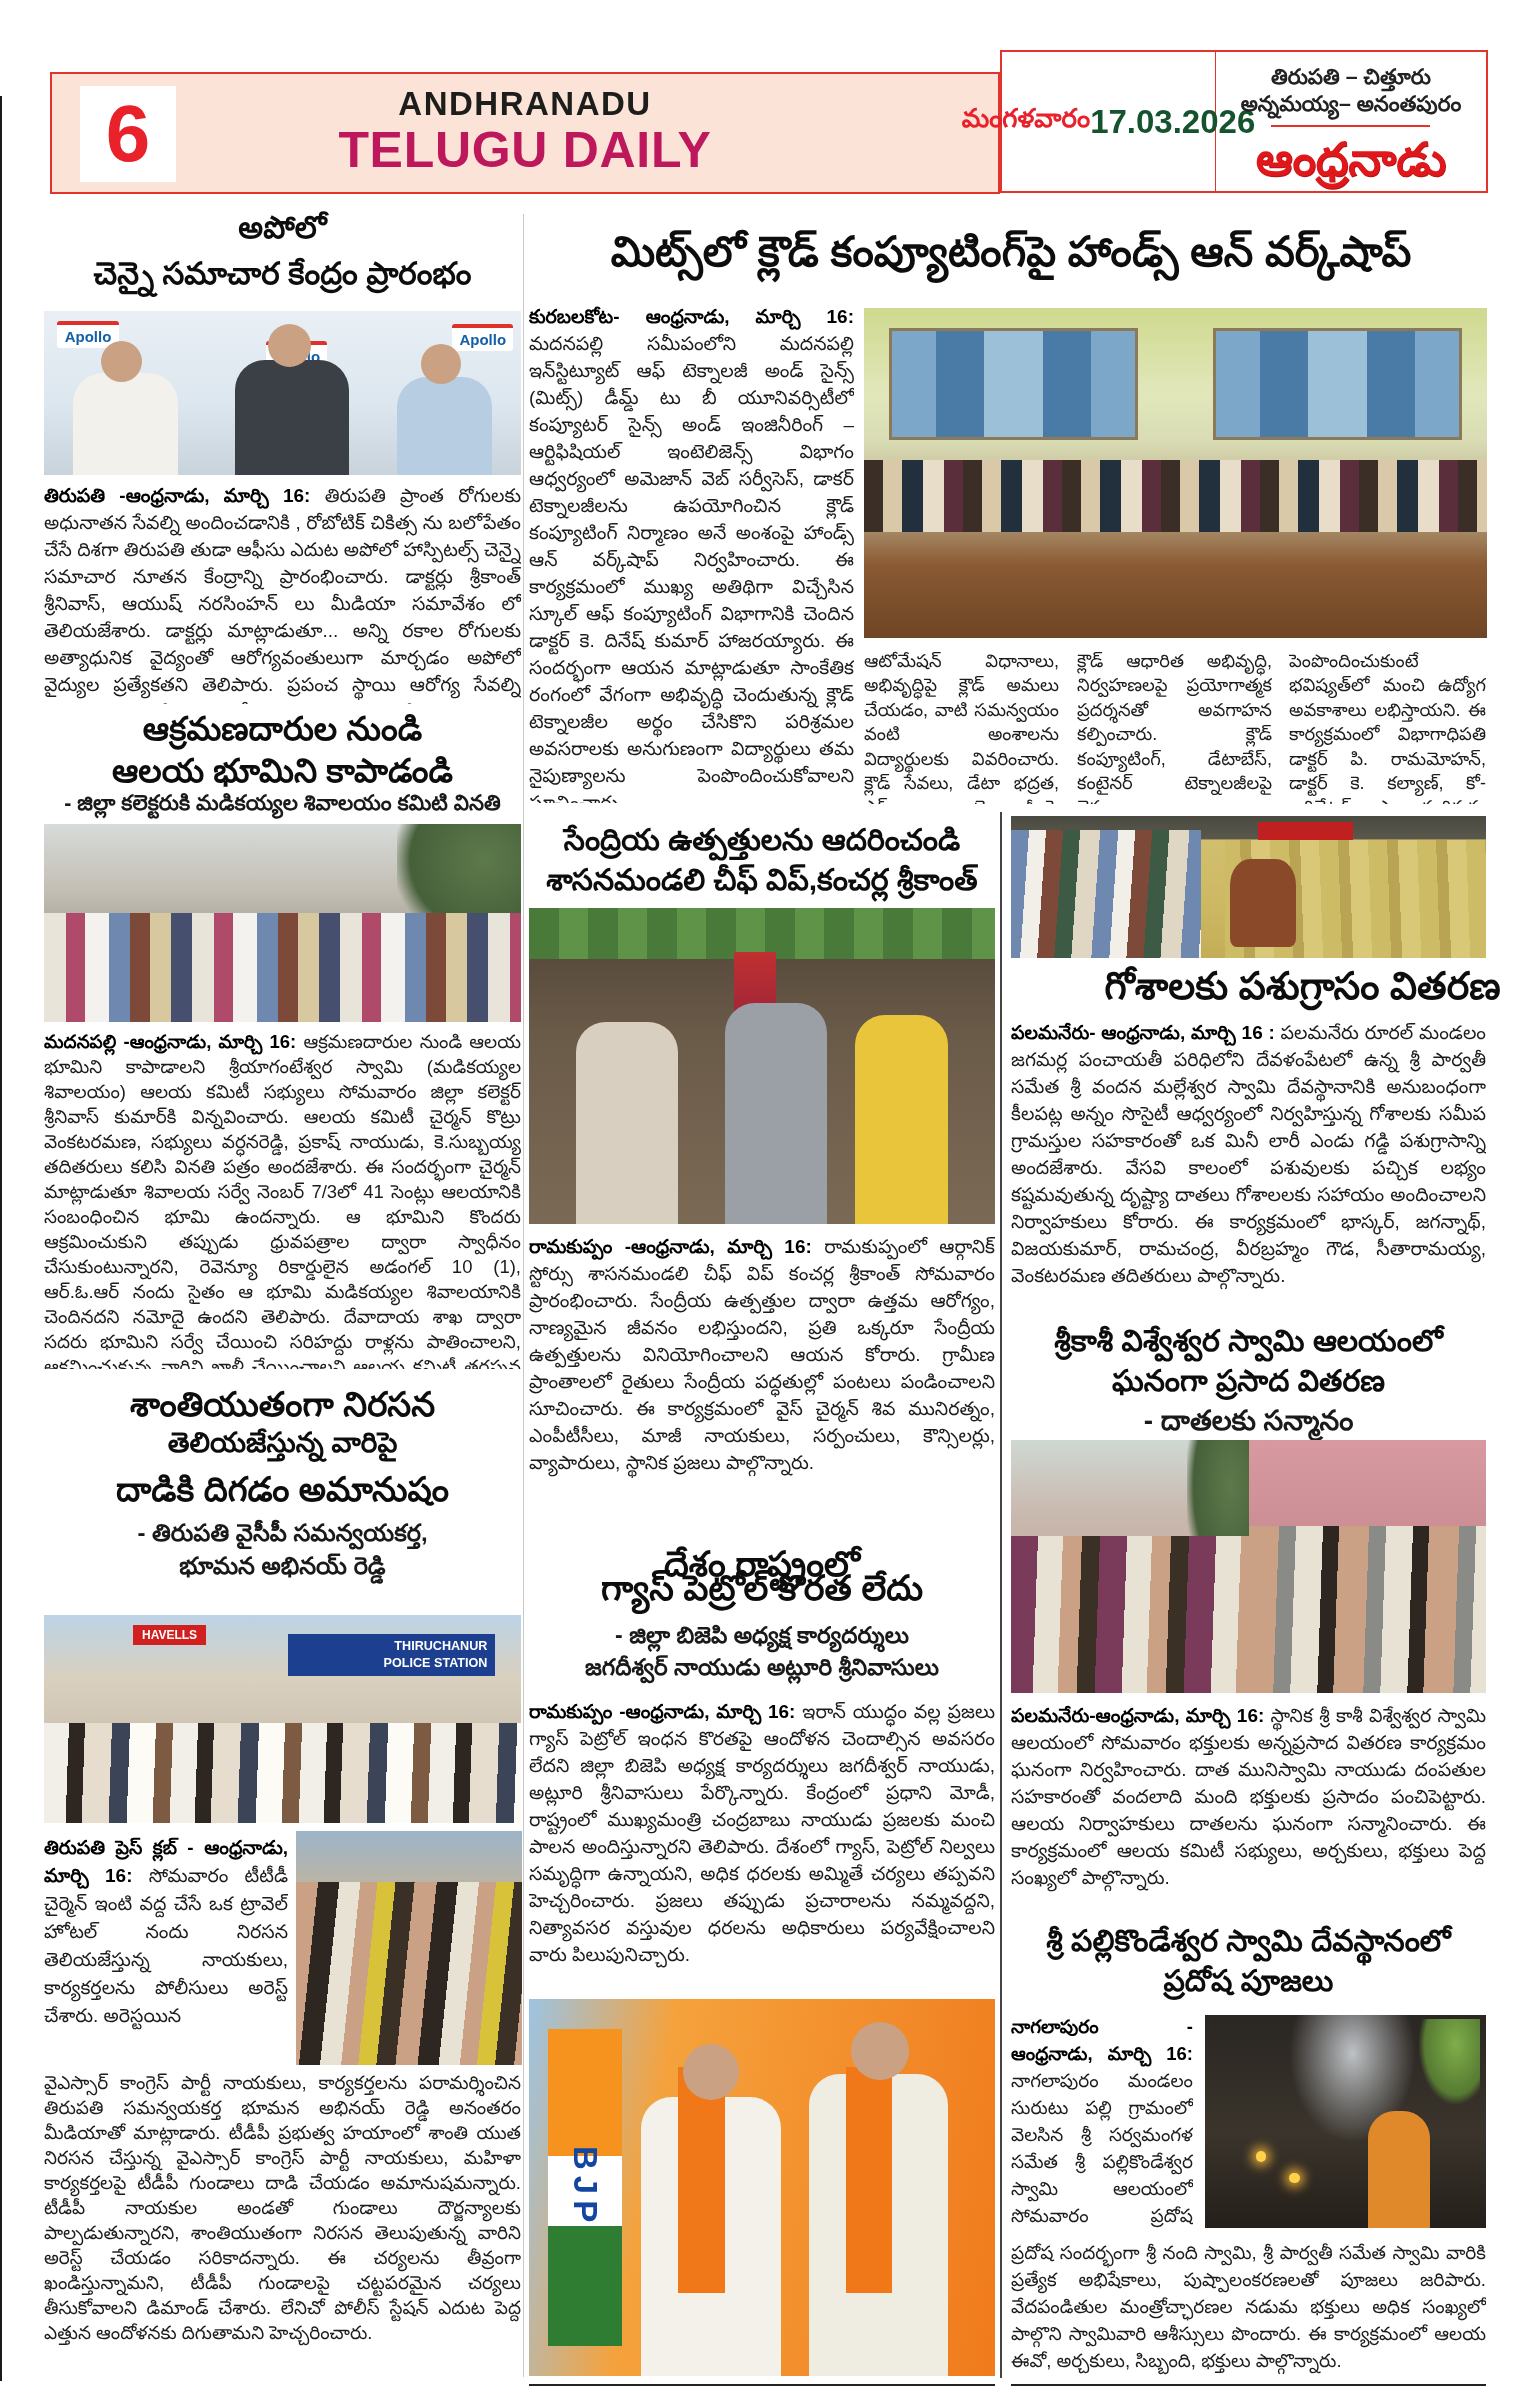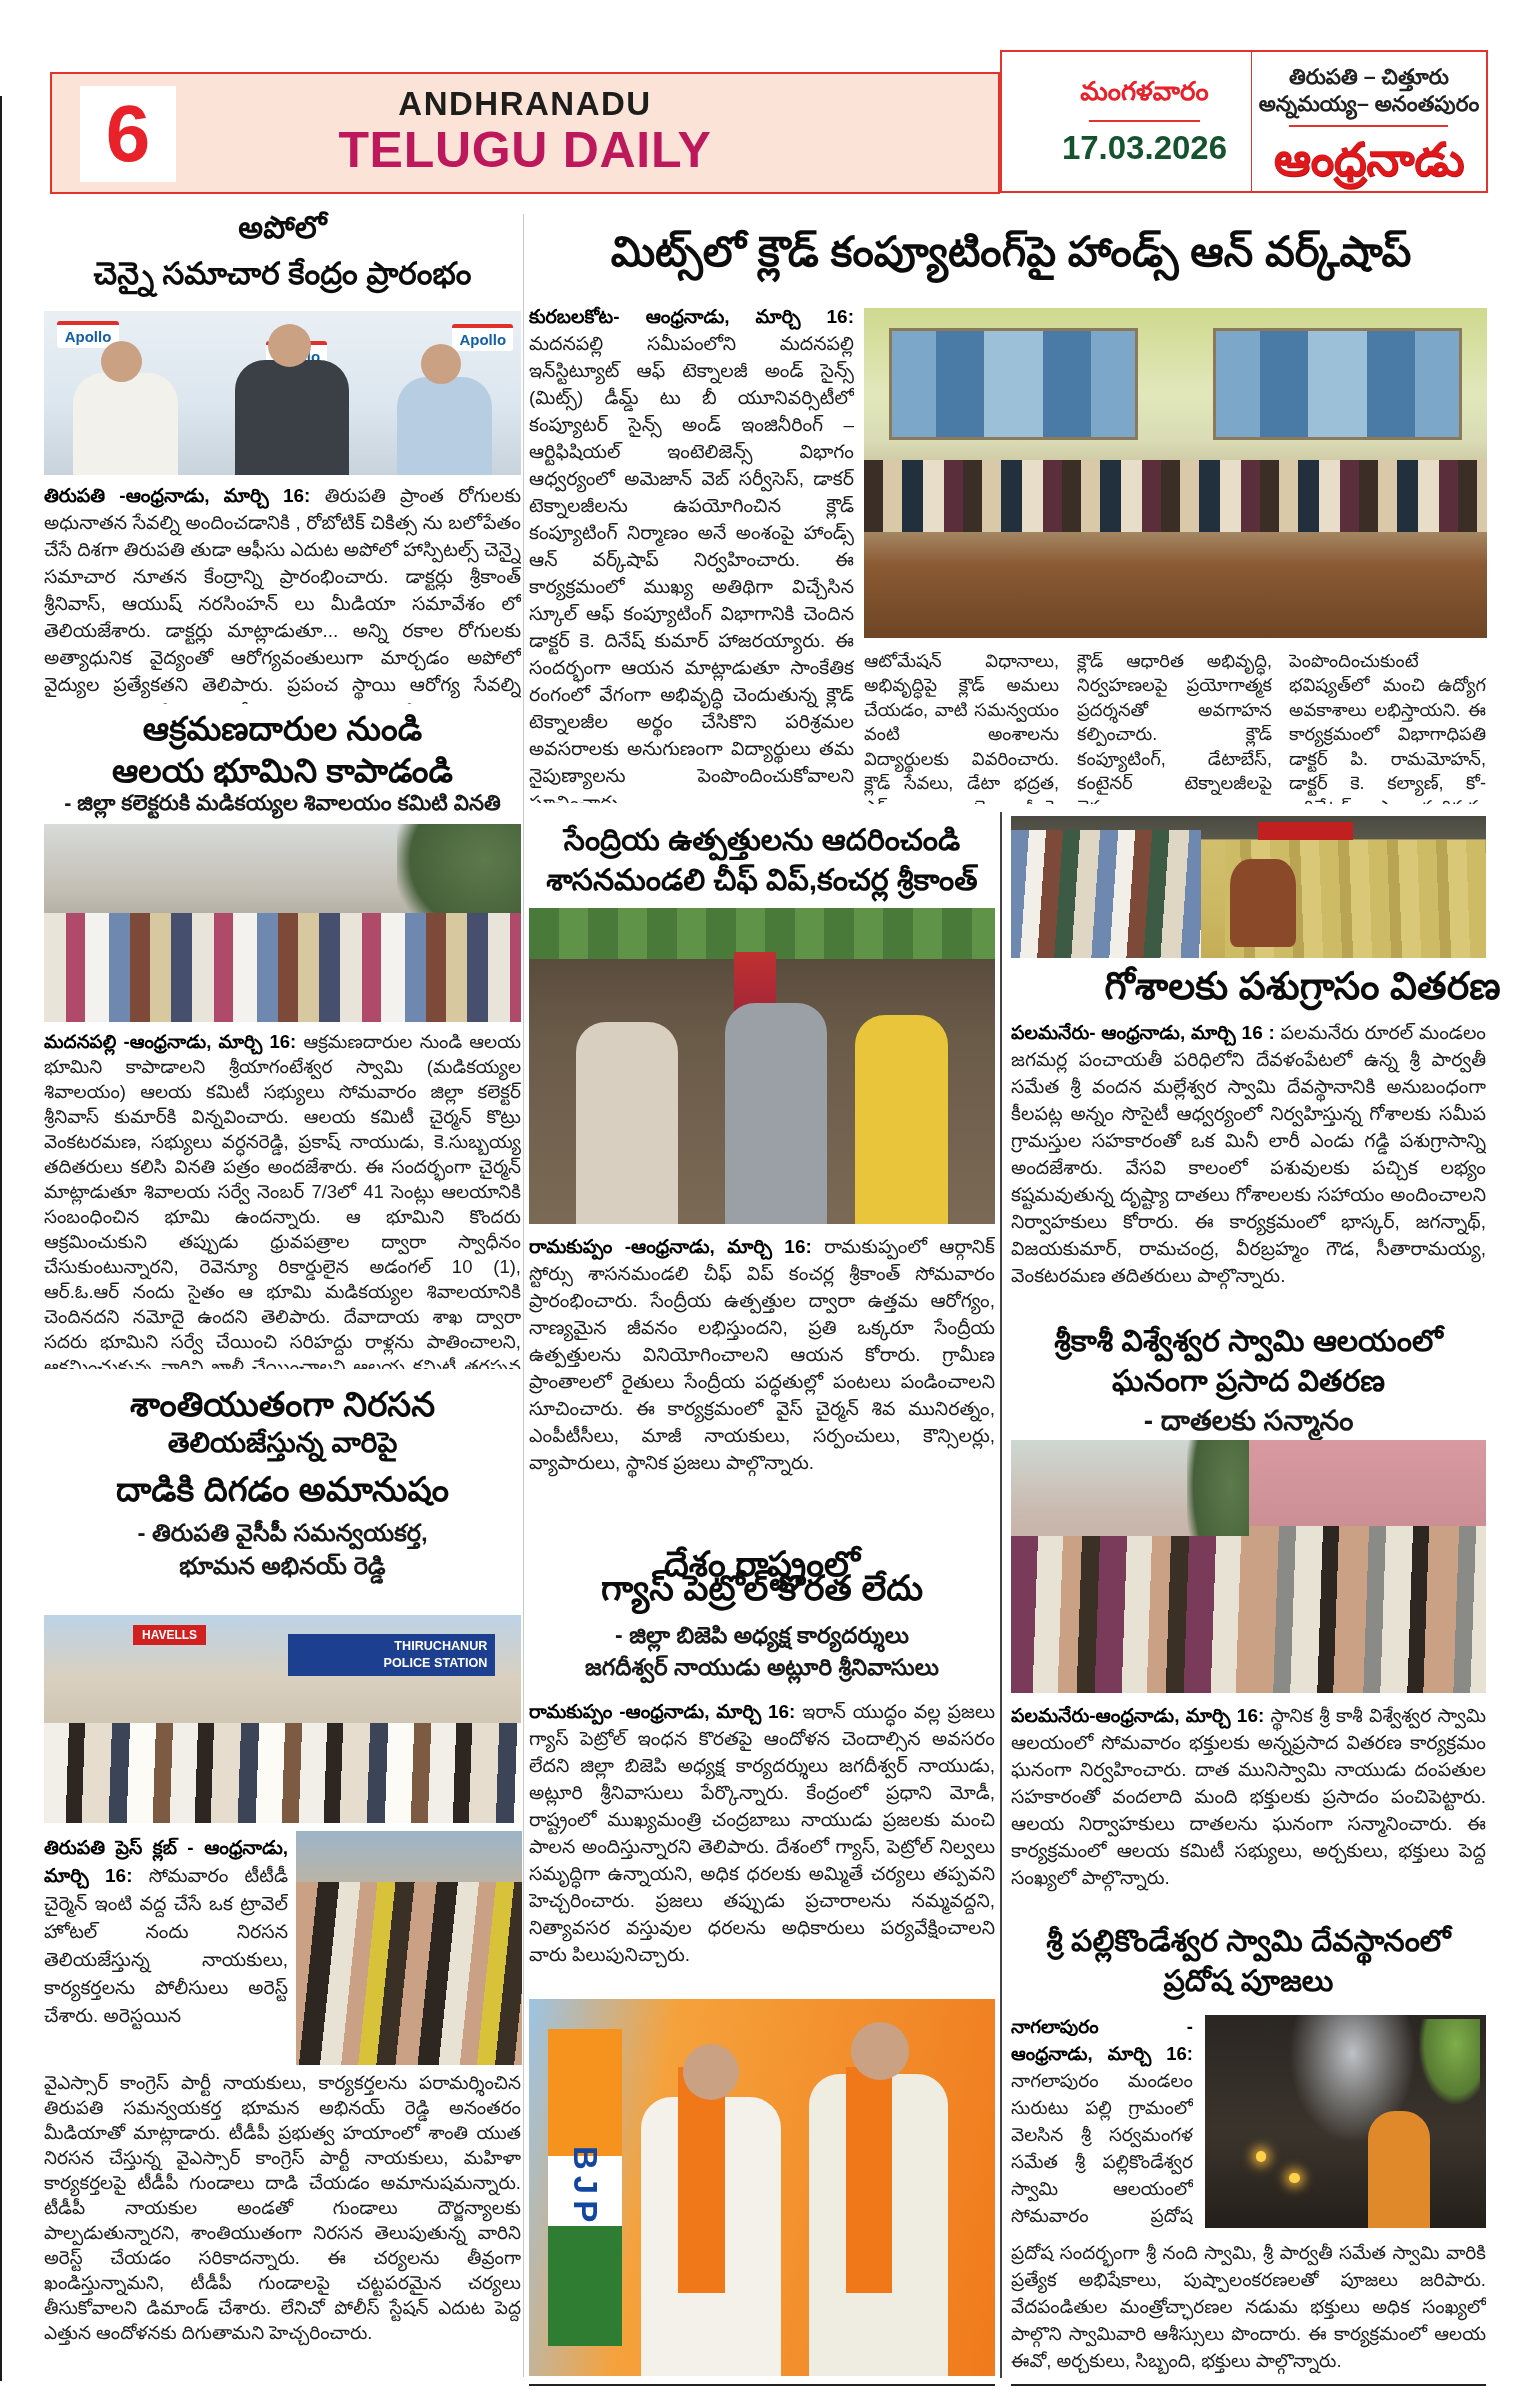--- a/index.html
+++ b/index.html
@@ -10,21 +10,21 @@
         border:2.2px solid #e2342c;box-sizing:border-box;display:flex;align-items:center;}
   .pagenum-box{position:absolute;left:28px;top:12px;width:96px;height:96px;background:#fff;
         display:flex;align-items:center;justify-content:center;}
   .pagenum{font-size:80px;font-weight:700;color:#e8212a;line-height:1;}
   .masthead{position:absolute;left:0;top:0;width:100%;height:100%;display:flex;flex-direction:column;
         align-items:center;justify-content:center;}
   .m1{font-size:33px;font-weight:700;color:#1d1d1b;letter-spacing:1.5px;line-height:1.1;}
   .m2{font-size:50px;font-weight:700;color:#be185d;letter-spacing:0.7px;line-height:1.15;}
   .datebox{position:absolute;left:1000px;top:50px;width:488px;height:143px;background:#fff;
         border:2.2px solid #e2342c;box-sizing:border-box;display:flex;}
-  .daycell{width:44%;display:flex;flex-direction:column;align-items:center;justify-content:center;border-right:1.5px solid #e2342c;padding-left:36px;}
+  .daycell{width:44%;display:flex;flex-direction:row;align-items:center;justify-content:center;border-right:1.5px solid #e2342c;}
   .day{font-size:26px;font-weight:700;color:#e8212a;}
   .redline{width:111px;height:2.2px;background:#e2342c;margin:7.4px 0;}
   .redline.w{width:159px;}
   .datetxt{font-size:33px;font-weight:700;color:#14532d;}
   .edcell{flex:1;display:flex;flex-direction:column;align-items:center;justify-content:center;padding-top:3px;}
   .ed{font-size:21.4px;font-weight:700;color:#222;line-height:1.25;}
   .brand{font-size:46px;font-weight:800;color:#e0181c;line-height:1;margin-top:1.5px;
          text-shadow:0.7px 0.7px 0 #b31216;}
   
   .vrule{position:absolute;background:#444;width:1.5px;}

